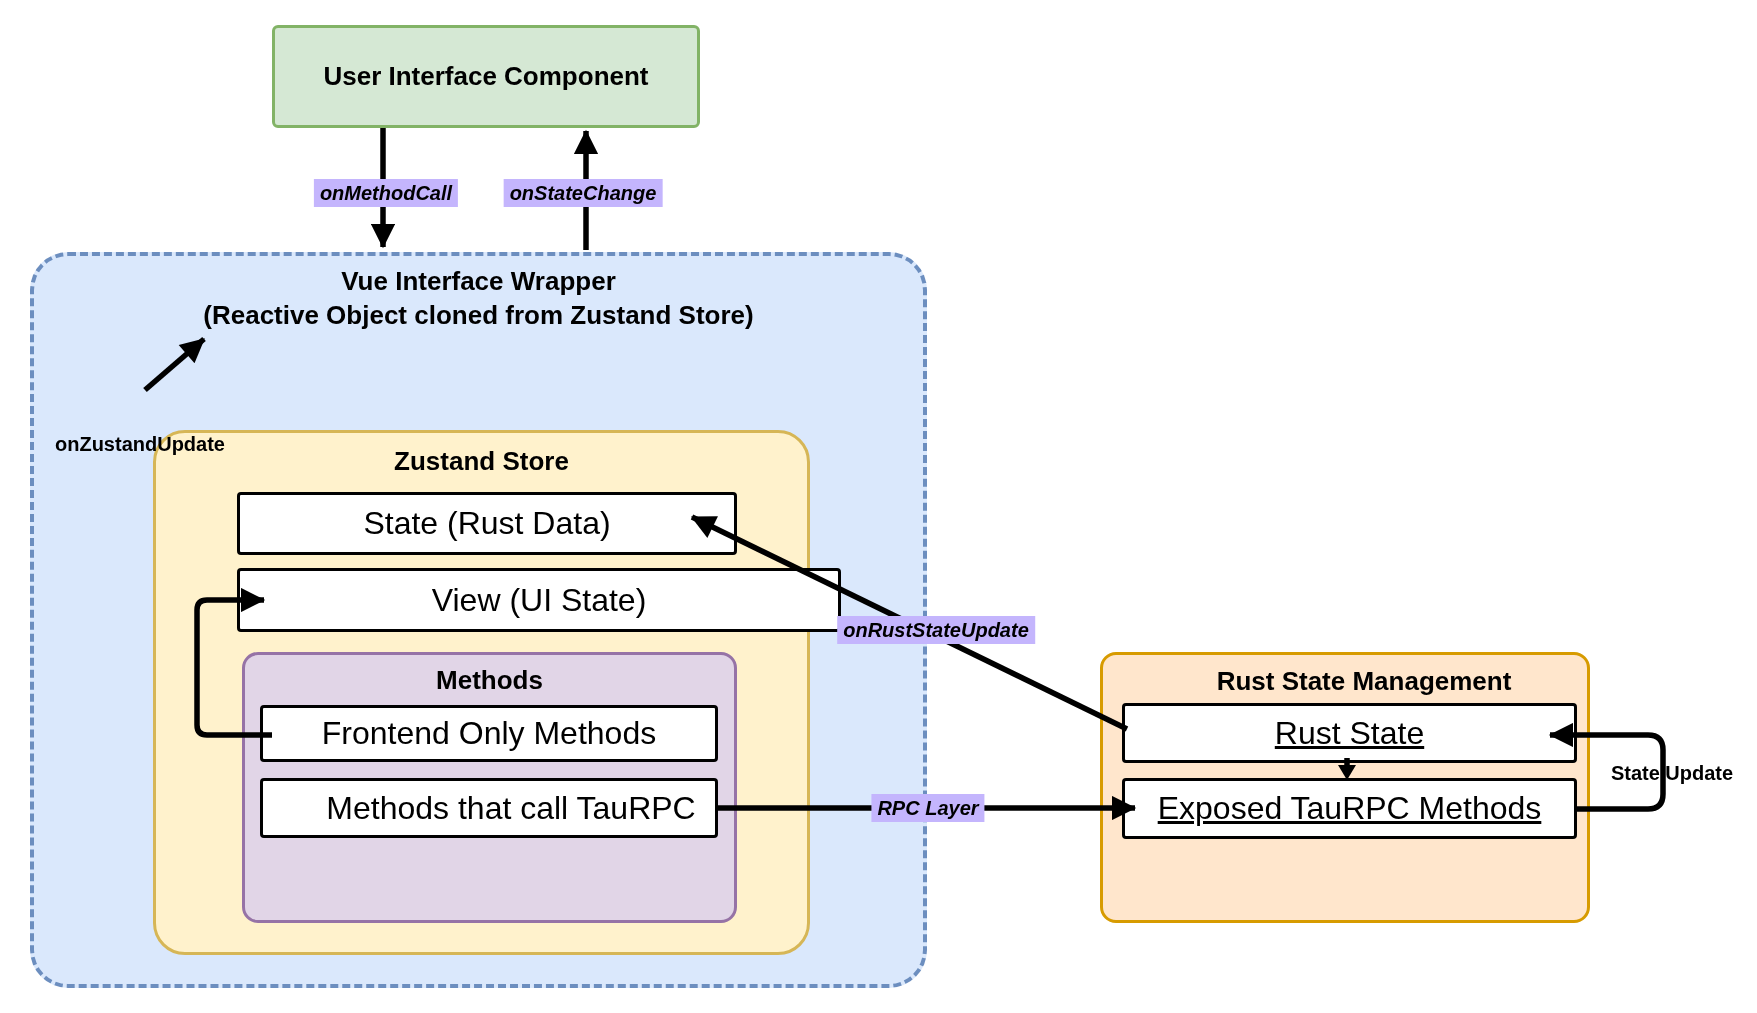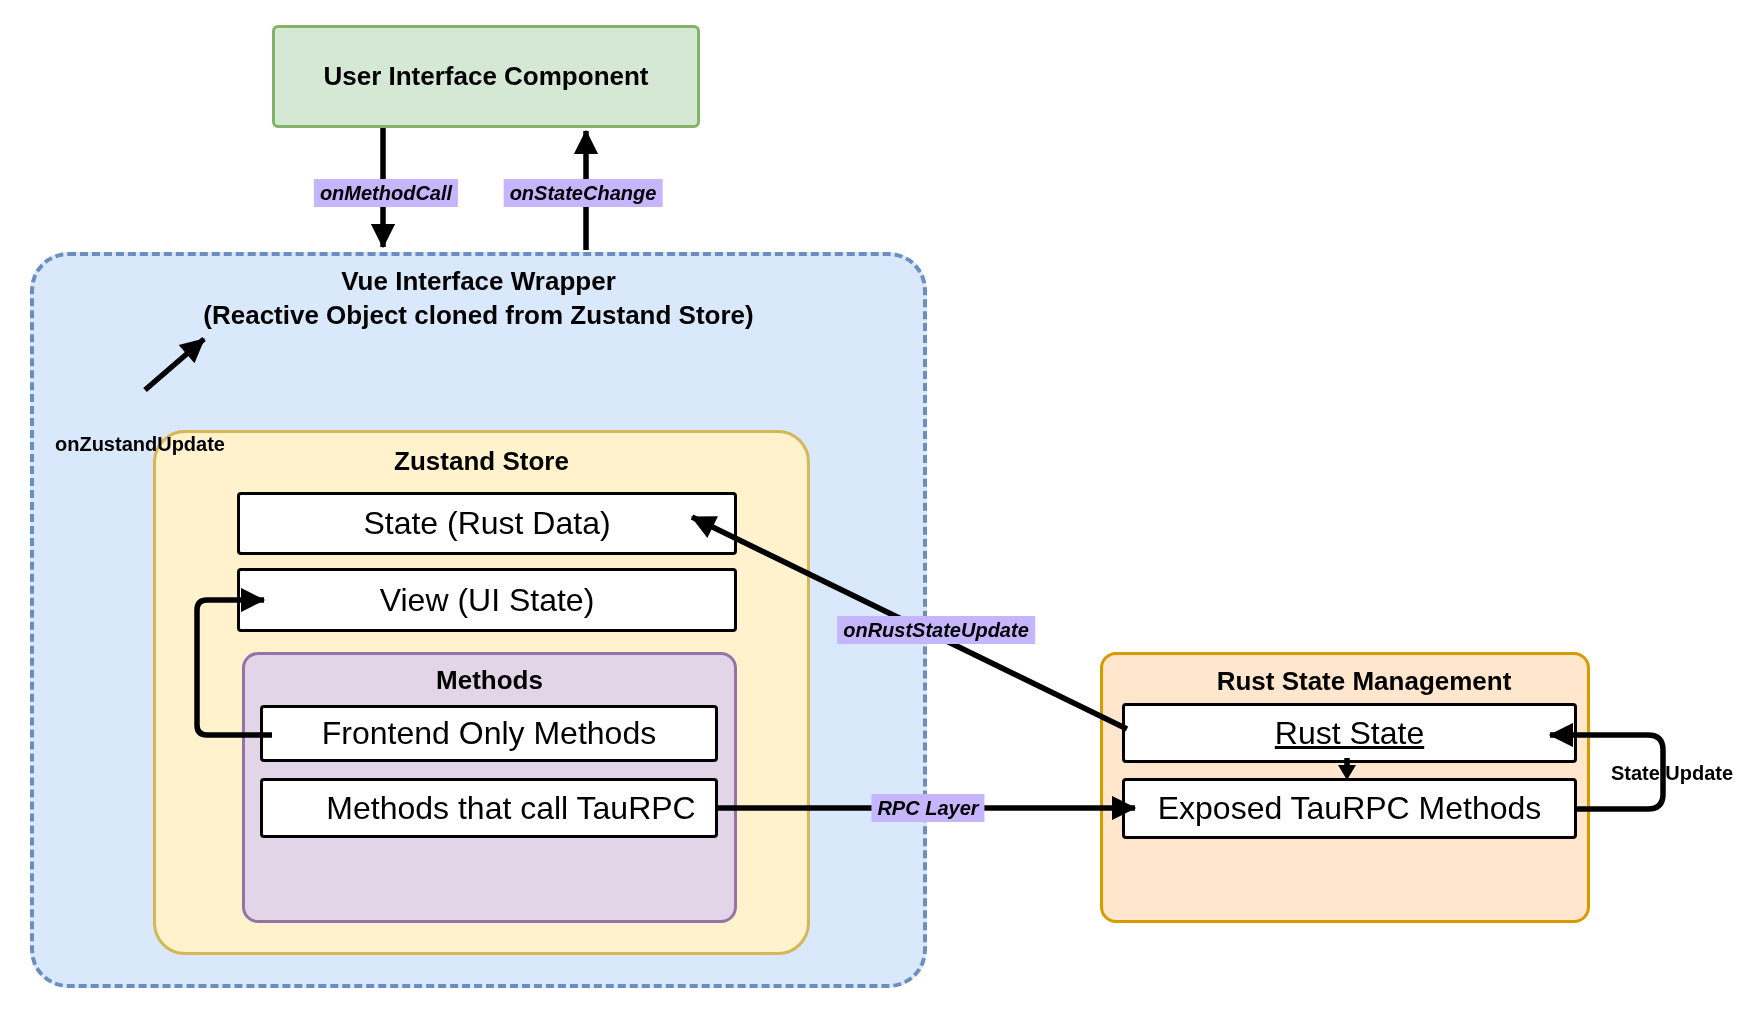--- a/index.html
+++ b/index.html
@@ -38,33 +38,33 @@
   <div class="abs blue-wrapper" style="left:30px;top:252px;width:897px;height:736px;"></div>
   <div class="abs title" style="left:30px;top:264px;width:897px;">
     <div>Vue Interface Wrapper</div>
     <div>(Reactive Object cloned from Zustand Store)</div>
   </div>
 
   <div class="abs yellow-box" style="left:153px;top:430px;width:657px;height:525px;"></div>
   <div class="abs title" style="left:153px;top:444px;width:657px;">Zustand Store</div>
 
   <div class="abs white-box" style="left:237px;top:492px;width:500px;height:63px;">State (Rust Data)</div>
-  <div class="abs white-box" style="left:237px;top:568px;width:500px;height:64px;">View (UI State)</div>
+  <div class="abs white-box" style="left:237px;top:568px;width:604px;height:64px;">View (UI State)</div>
 
   <div class="abs purple-box" style="left:242px;top:652px;width:495px;height:271px;"></div>
   <div class="abs title" style="left:242px;top:663px;width:495px;">Methods</div>
   <div class="abs white-box" style="left:260px;top:705px;width:458px;height:57px;">Frontend Only Methods</div>
   <div class="abs white-box" style="left:260px;top:778px;width:458px;height:60px;padding-left:44px;">Methods that call TauRPC</div>
 
   <div class="abs green-box" style="left:272px;top:25px;width:428px;height:103px;">User Interface Component</div>
 
   <div class="abs orange-box" style="left:1100px;top:652px;width:490px;height:271px;"></div>
   <div class="abs title" style="left:1100px;top:664px;width:528px;">Rust State Management</div>
   <div class="abs white-box" style="left:1122px;top:703px;width:455px;height:60px;text-decoration:underline;">Rust State</div>
-  <div class="abs white-box" style="left:1122px;top:778px;width:455px;height:61px;">Exposed TauRPC Methods</div>
+  <div class="abs white-box" style="left:1122px;top:778px;width:455px;height:61px;text-decoration:underline;">Exposed TauRPC Methods</div>
 
   <svg class="lines" width="1757" height="1013" viewBox="0 0 1757 1013">
     <defs>
       <marker id="arrow" viewBox="0 0 10 10" refX="9.5" refY="5" markerWidth="5" markerHeight="4.4" orient="auto-start-reverse">
         <path d="M0,0 L10,5 L0,10 Z" style="fill:#000;stroke:none;"></path>
       </marker>
     </defs>
     <path d="M383,128 L383,247" marker-end="url(#arrow)"></path>
     <path d="M586,250 L586,131" marker-end="url(#arrow)"></path>
     <path d="M145,390 L204,339" marker-end="url(#arrow)"></path>

